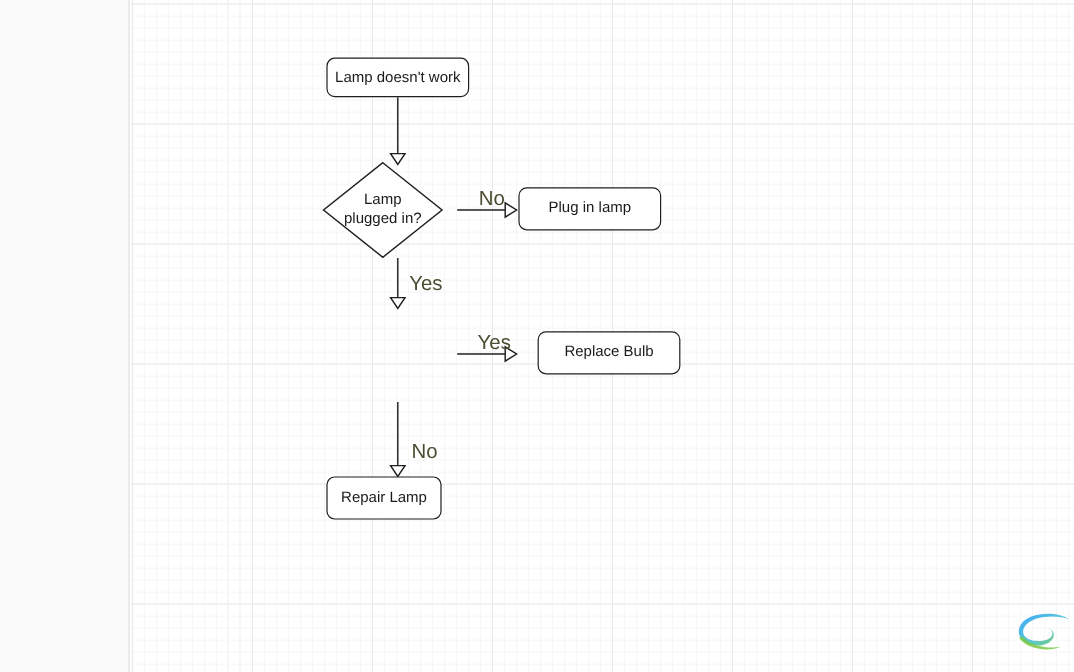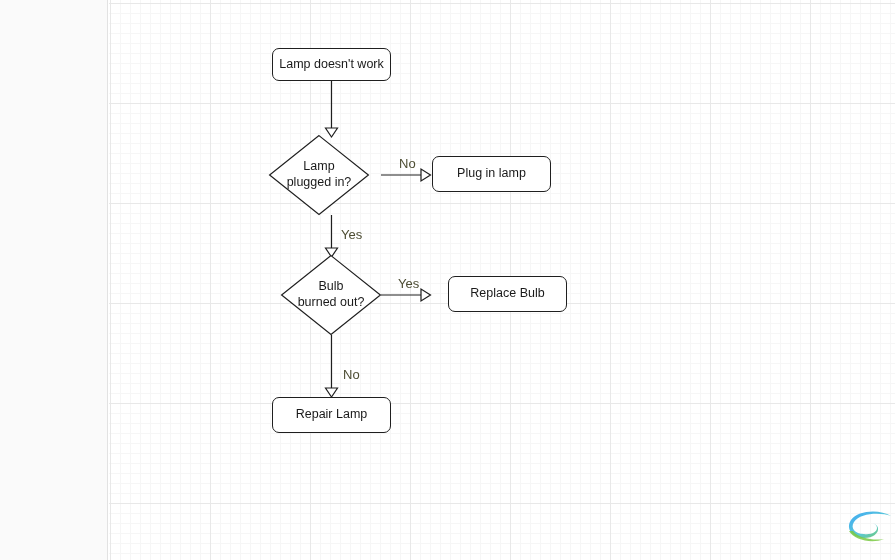--- a/index.html
+++ b/index.html
@@ -122,21 +122,21 @@
   }
   .edge-head {
     stroke: #1f1f1f;
     stroke-width: 1.2;
     fill: #ffffff;
   }
 
   .edge-label {
     position: absolute;
     color: #4d4d33;
-    font-size: 13px;
+    font-size: 17px;
     line-height: 1;
     user-select: none;
     white-space: nowrap;
   }
 
   
   #watermark {
     position: absolute;
     left: 735px;
     top: 505px;
@@ -202,33 +202,26 @@
         <polygon points="50,0.6 99.4,40 50,79.4 0.6,40" fill="#ffffff" stroke="#1f1f1f" stroke-width="1.2"></polygon>
       </svg>
       <div class="diamond-label">Lamp
 plugged in?</div>
     </div>
 
     <div class="shape box" style="left:323px; top:156px; width:119px; height:36px;">
       <span>Plug in lamp</span>
     </div>
 
-    <div class="diamond-wrap" style="left:172px; top:255px; width:100px; height:80px;">
-      <svg class="diamond-svg" width="100" height="80" viewBox="0 0 100 80">
-        <polygon points="50,0.6 99.4,40 50,79.4 0.6,40" fill="#ffffff" stroke="#1f1f1f" stroke-width="1.2"></polygon>
-      </svg>
-      <div class="diamond-label">Bulb
-burned out?</div>
-    </div>
 
     <div class="shape box" style="left:323px; top:276px; width:119px; height:36px;margin-left:16px;">
       <span>Replace Bulb</span>
     </div>
 
-    <div class="shape box" style="left:163px; top:397px; width:119px; height:36px;">
+    <div class="shape box" style="left:163px; top:397px; width:96px; height:36px;">
       <span>Repair Lamp</span>
     </div>
 
     <div id="watermark">
       <svg id="wm-mark" width="52" height="40" viewBox="0 0 52 40">
         <defs>
           <linearGradient id="swirlGrad" x1="0" y1="0" x2="1" y2="1">
             <stop offset="0%" stop-color="#3fa9f5"></stop>
             <stop offset="55%" stop-color="#5bc8d8"></stop>
             <stop offset="100%" stop-color="#7ac943"></stop>

